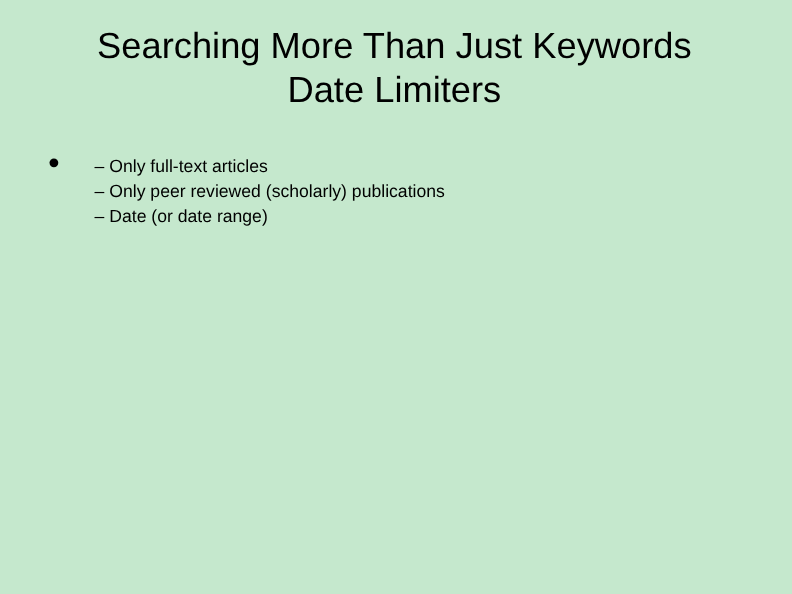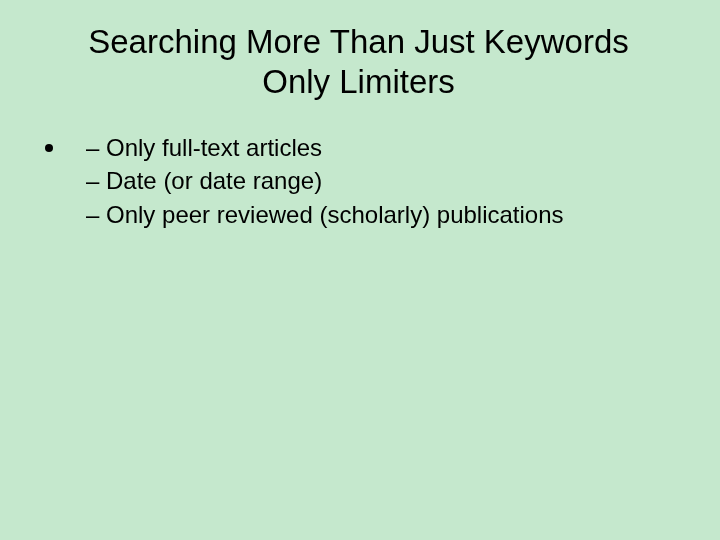--- a/index.html
+++ b/index.html
@@ -34,37 +34,37 @@
     line-height: 1.22;
   }
   ul.body > li {
     list-style: disc;
     margin-bottom: 10px;
     padding-left: 4px;
   }
   .sub {
     margin-top: 8px;
     padding-left: 14px;
-    font-size: 24px;
+    font-size: 16px;
     line-height: 1.3;
   }
   .sub .dash-item {
     margin-bottom: 2px;
   }
 </style>
 </head>
 <body>
 
 <div class="slide">
   <div class="title">
     <span>Searching More Than Just Keywords</span><br>
-    <span>Only Limiters</span>
+    <span>Date Limiters</span>
   </div>
   <ul class="body">
     <li>
       <div class="sub">
         <div class="dash-item">– Only full-text articles</div>
+        <div class="dash-item">– Only peer reviewed (scholarly) publications</div>
         <div class="dash-item">– Date (or date range)</div>
-        <div class="dash-item">– Only peer reviewed (scholarly) publications</div>
       </div>
     </li>
   </ul>
 </div>
 
 </body></html>

